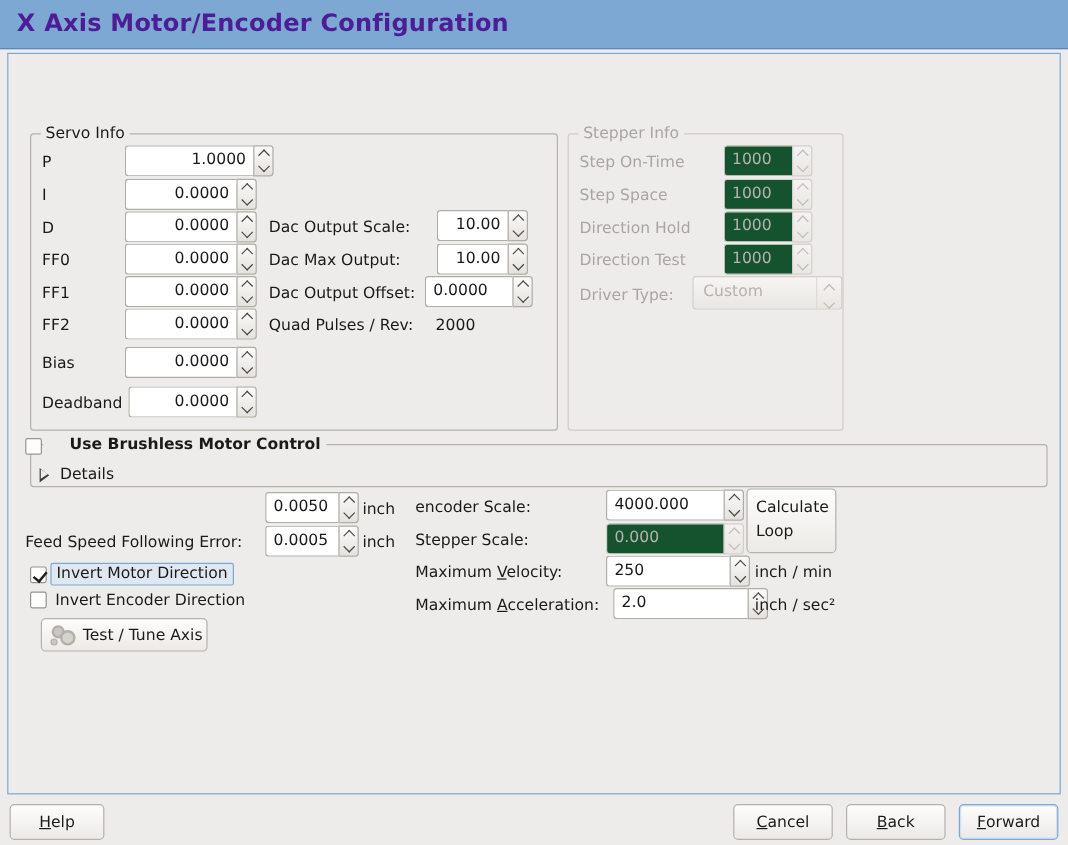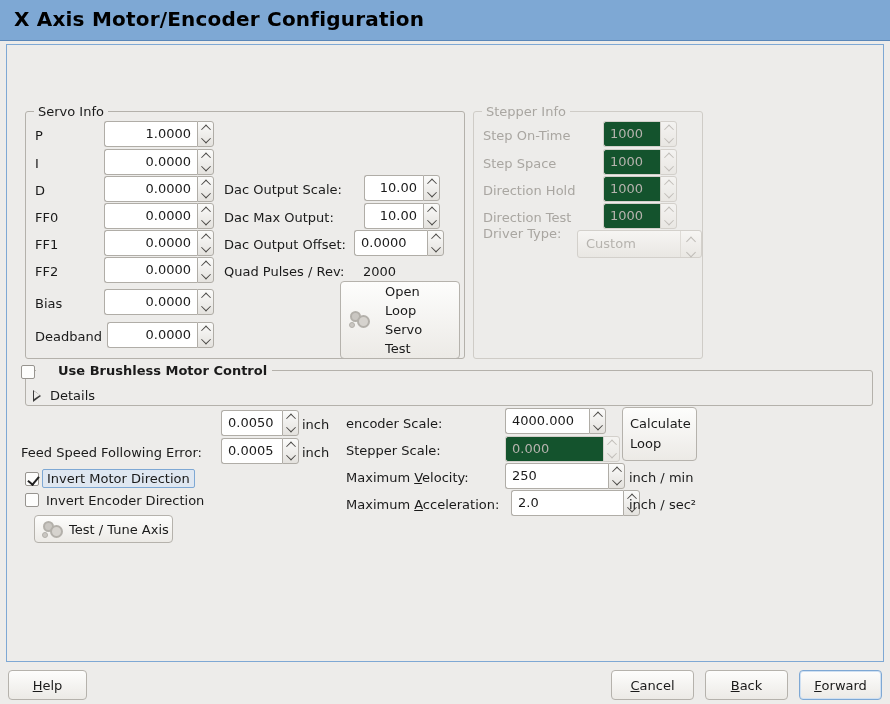--- a/index.html
+++ b/index.html
@@ -32,21 +32,21 @@
     background: #7ea8d4;
     border-bottom: 1px solid #5b87b8;
     box-sizing: border-box;
   }
   .titlebar-text {
     position: absolute;
     left: 14px;
     top: 7px;
     font-size: 20px;
     font-weight: bold;
-    color: #000000;
+    color: #4c1d95;
     letter-spacing: 0.2px;
     white-space: nowrap;
   }
 
   
   .content {
     position: absolute;
     left: 6px;
     top: 44px;
     width: 878px;
@@ -317,21 +317,21 @@
 
     <div class="lbl" style="left:28px; top:84px;">P</div>
     <div class="lbl" style="left:28px; top:112px;">I</div>
     <div class="lbl" style="left:28px; top:139px;">D</div>
     <div class="lbl" style="left:28px; top:166px;">FF0</div>
     <div class="lbl" style="left:28px; top:193px;">FF1</div>
     <div class="lbl" style="left:28px; top:220px;">FF2</div>
     <div class="lbl" style="left:28px; top:252px;">Bias</div>
     <div class="lbl" style="left:28px; top:285px;">Deadband</div>
 
-    <div class="spin" style="left:97px; top:76px;  width:110px;">
+    <div class="spin" style="left:97px; top:76px;  width:124px;">
       <div class="entry">1.0000</div>
       <div class="btns">
           <div class="ar up"></div>
           <div class="ar dn"></div>
         </div>
     </div>
     <div class="spin" style="left:97px; top:104px; width:110px;">
       <div class="entry">0.0000</div>
       <div class="btns">
           <div class="ar up"></div>
@@ -402,43 +402,30 @@
         </div>
     </div>
     <div class="spin" style="left:347px; top:185px; width:90px;">
       <div class="entry left">0.0000</div>
       <div class="btns">
           <div class="ar up"></div>
           <div class="ar dn"></div>
         </div>
     </div>
 
-    <div class="btn" style="left:333px; top:236px; width:120px; height:78px; justify-content:flex-start; padding-left:8px;">
-      <div class="gears">
-        <div class="g g1"></div>
-          <div class="g g2"></div>
-          <div class="g g3"></div>
-      </div>
-      <div style="margin-left:14px; text-align:left; line-height:19px;">
-        <div>Open</div>
-        <div>Loop</div>
-        <div>Servo</div>
-        <div>Test</div>
-      </div>
-    </div>
 
     <div class="group disabled" id="stepper-group">
       <div class="group-title">Stepper Info</div>
     </div>
 
     <div class="lbl dim" style="left:476px; top:84px;">Step On-Time</div>
     <div class="lbl dim" style="left:476px; top:112px;">Step Space</div>
     <div class="lbl dim" style="left:476px; top:139px;">Direction Hold</div>
     <div class="lbl dim" style="left:476px; top:166px;">Direction Test</div>
-    <div class="lbl dim" style="left:476px; top:182px;">Driver Type:</div>
+    <div class="lbl dim" style="left:476px; top:195px;">Driver Type:</div>
 
     <div class="spin disabled" style="left:596px; top:76px; width:74px;">
       <div class="entry left">1000</div>
       <div class="btns">
           <div class="ar up"></div>
           <div class="ar dn"></div>
         </div>
     </div>
     <div class="spin disabled" style="left:596px; top:104px; width:74px;">
       <div class="entry left">1000</div>
@@ -505,21 +492,21 @@
     <div class="btn" style="left:27px; top:470px; width:139px; height:28px; justify-content:flex-start; padding-left:7px;">
       <div class="gears" style="width:20px;height:18px;">
         <div class="g g1"></div>
           <div class="g g2"></div>
           <div class="g g3"></div>
       </div>
       <div style="margin-left:7px;">Test / Tune Axis</div>
     </div>
 
     <div class="lbl" style="left:339px; top:372px;">encoder Scale:</div>
-    <div class="spin" style="left:498px; top:363px; width:101px;">
+    <div class="spin" style="left:498px; top:363px; width:115px;">
       <div class="entry left">4000.000</div>
       <div class="btns">
           <div class="ar up"></div>
           <div class="ar dn"></div>
         </div>
     </div>
 
     <div class="lbl" style="left:339px; top:399px;">Stepper Scale:</div>
     <div class="spin disabled" style="left:498px; top:391px; width:115px;">
       <div class="entry left">0.000</div>

